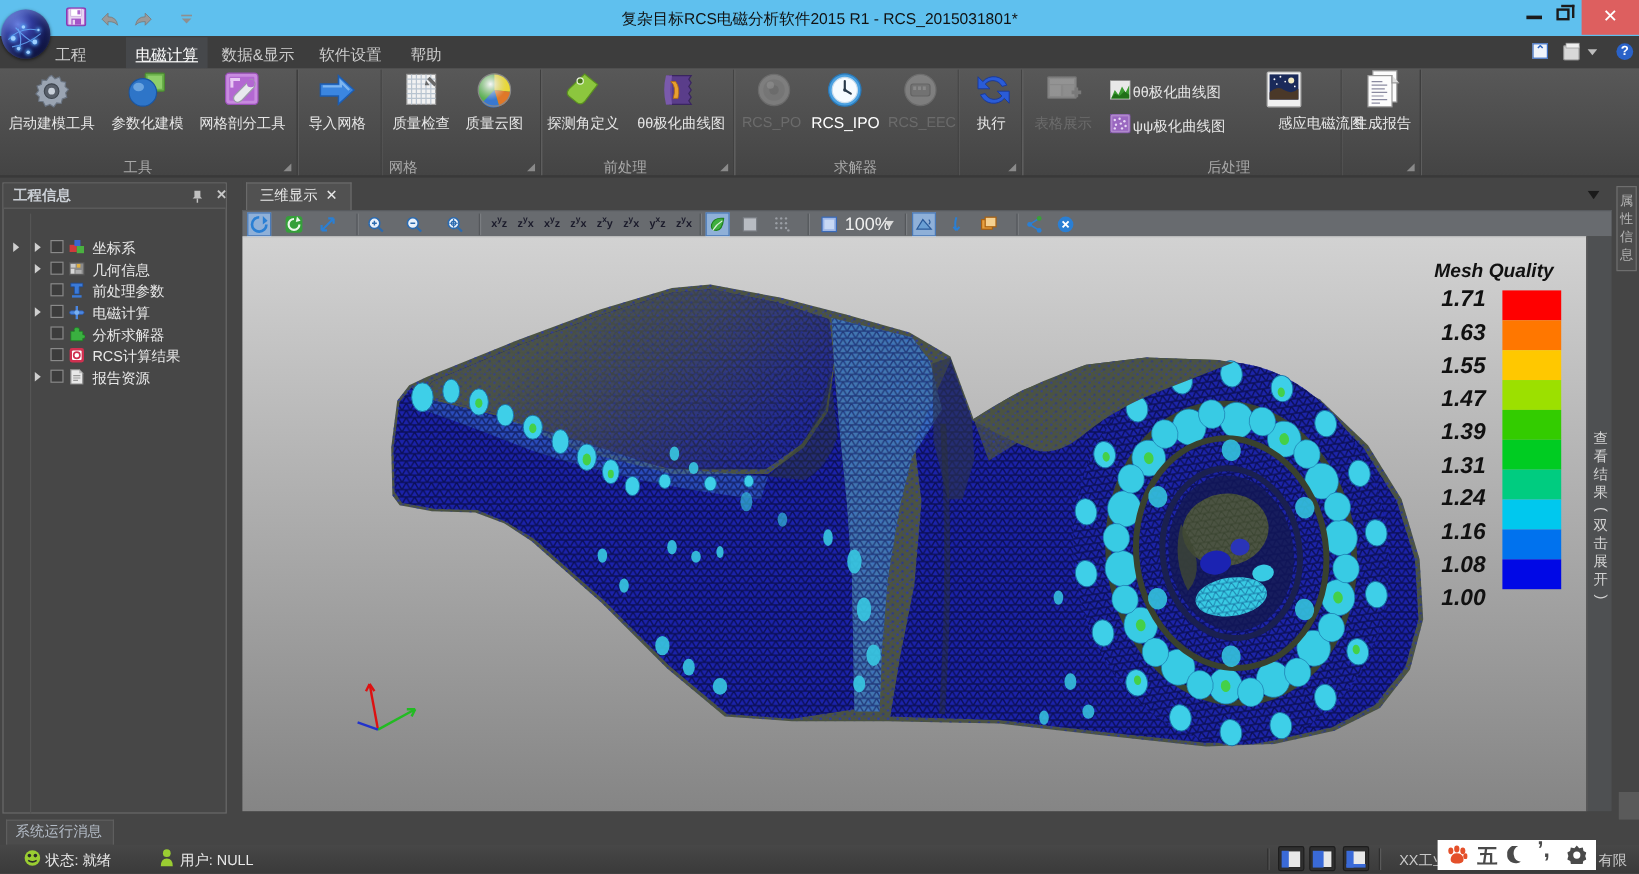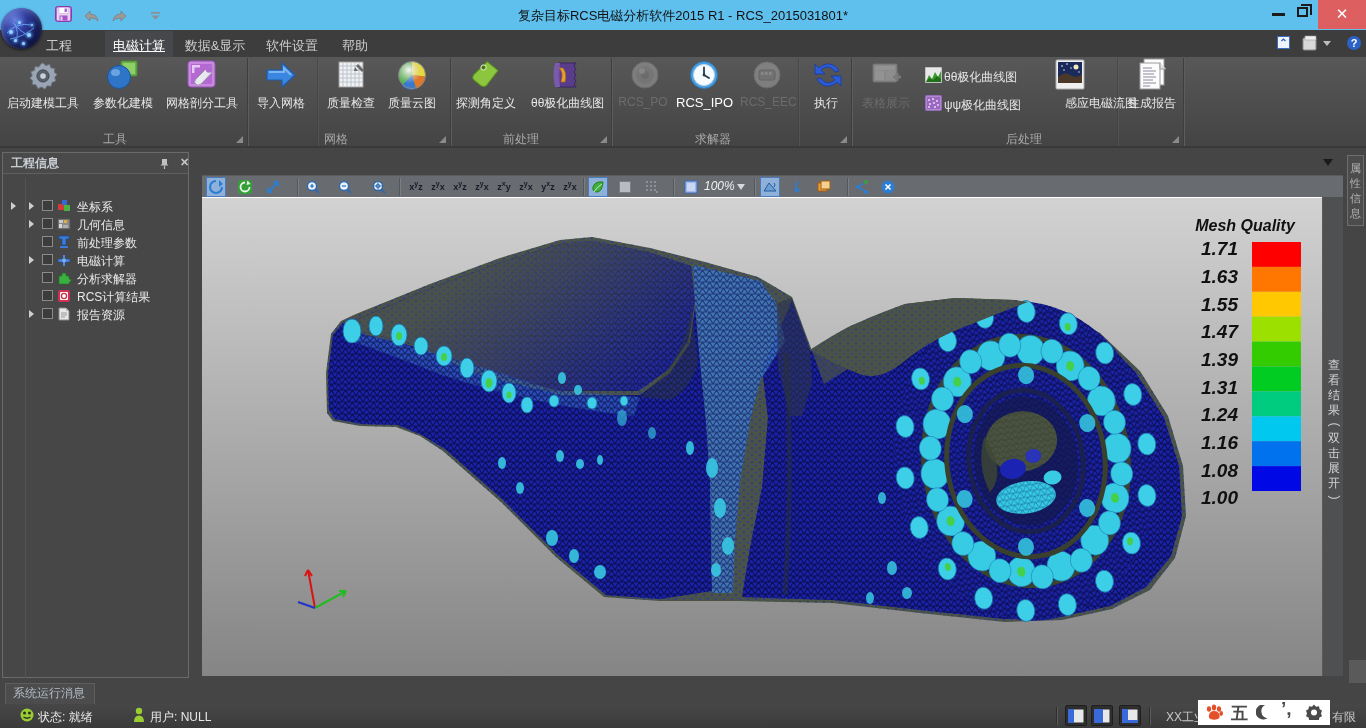--- a/index.html
+++ b/index.html
@@ -384,20 +384,23 @@
       <svg class="ico" viewBox="0 0 14 14">
           <path d="M2 1 L9 1 L12 4 L12 13 L2 13 Z" fill="#e8e8e8" stroke="#888"></path>
           <path d="M9 1 L9 4 L12 4" fill="#bbb"></path>
           <g stroke="#999">
             <path d="M4 6 H10 M4 8 H10 M4 10 H8"></path>
           </g>
         </svg>
       <div class="txt">报告资源</div>
     </div>
   </div>
+  <div class="abs" id="dtabrow">
+      <div class="abs" id="dtab">三维显示&nbsp;&nbsp;✕</div>
+    </div>
   <div class="abs" id="vtoolbar">
     <div class="ti sel" style="left:4px;">
         <svg viewBox="0 0 16 16">
           <path d="M8 2 A6 6 0 1 0 14 8" fill="none" stroke="#2a7fd4" stroke-width="2.2"></path>
           <path d="M14 2 L14 9 L7 9" fill="none" stroke="#2a7fd4" stroke-width="0"></path>
           <path d="M11 1 L15 5 L11 8 Z" fill="#2a7fd4"></path>
         </svg>
       </div>
     <div class="ti" style="left:33px;">
         <svg viewBox="0 0 16 16">
@@ -471,21 +474,21 @@
           </g>
         </svg>
       </div>
     <div class="tsep" style="left:471px;"></div>
     <div class="ti" style="left:479px;">
         <svg viewBox="0 0 16 16">
           <rect x="2" y="2" width="12" height="12" fill="#9fb8e8" stroke="#3a6ab8"></rect>
           <rect x="4" y="4" width="8" height="8" fill="#c8d8f4"></rect>
         </svg>
       </div>
-    <div class="abs" style="left:502px;top:3px;font-size:12px;color:#f0f0f0;font-style:italic;">100%</div>
+    <div class="abs" style="left:502px;top:3px;font-size:15px;color:#f0f0f0;">100%</div>
     <svg class="abs" style="left:535px;top:8px;width:8px;height:6px;" viewBox="0 0 8 6">
         <path d="M0 0 L8 0 L4 6 Z" fill="#d8d8d8"></path>
       </svg>
     <div class="tsep" style="left:552px;"></div>
     <div class="ti sel" style="left:558px;">
         <svg viewBox="0 0 16 16">
           <path d="M2 12 L7 4 L14 12 Z" fill="#6a9fd4" stroke="#2a5a9a"></path>
           <path d="M12 4 Q14 6 12 8" stroke="#2a5a9a" fill="none"></path>
         </svg>
       </div>

